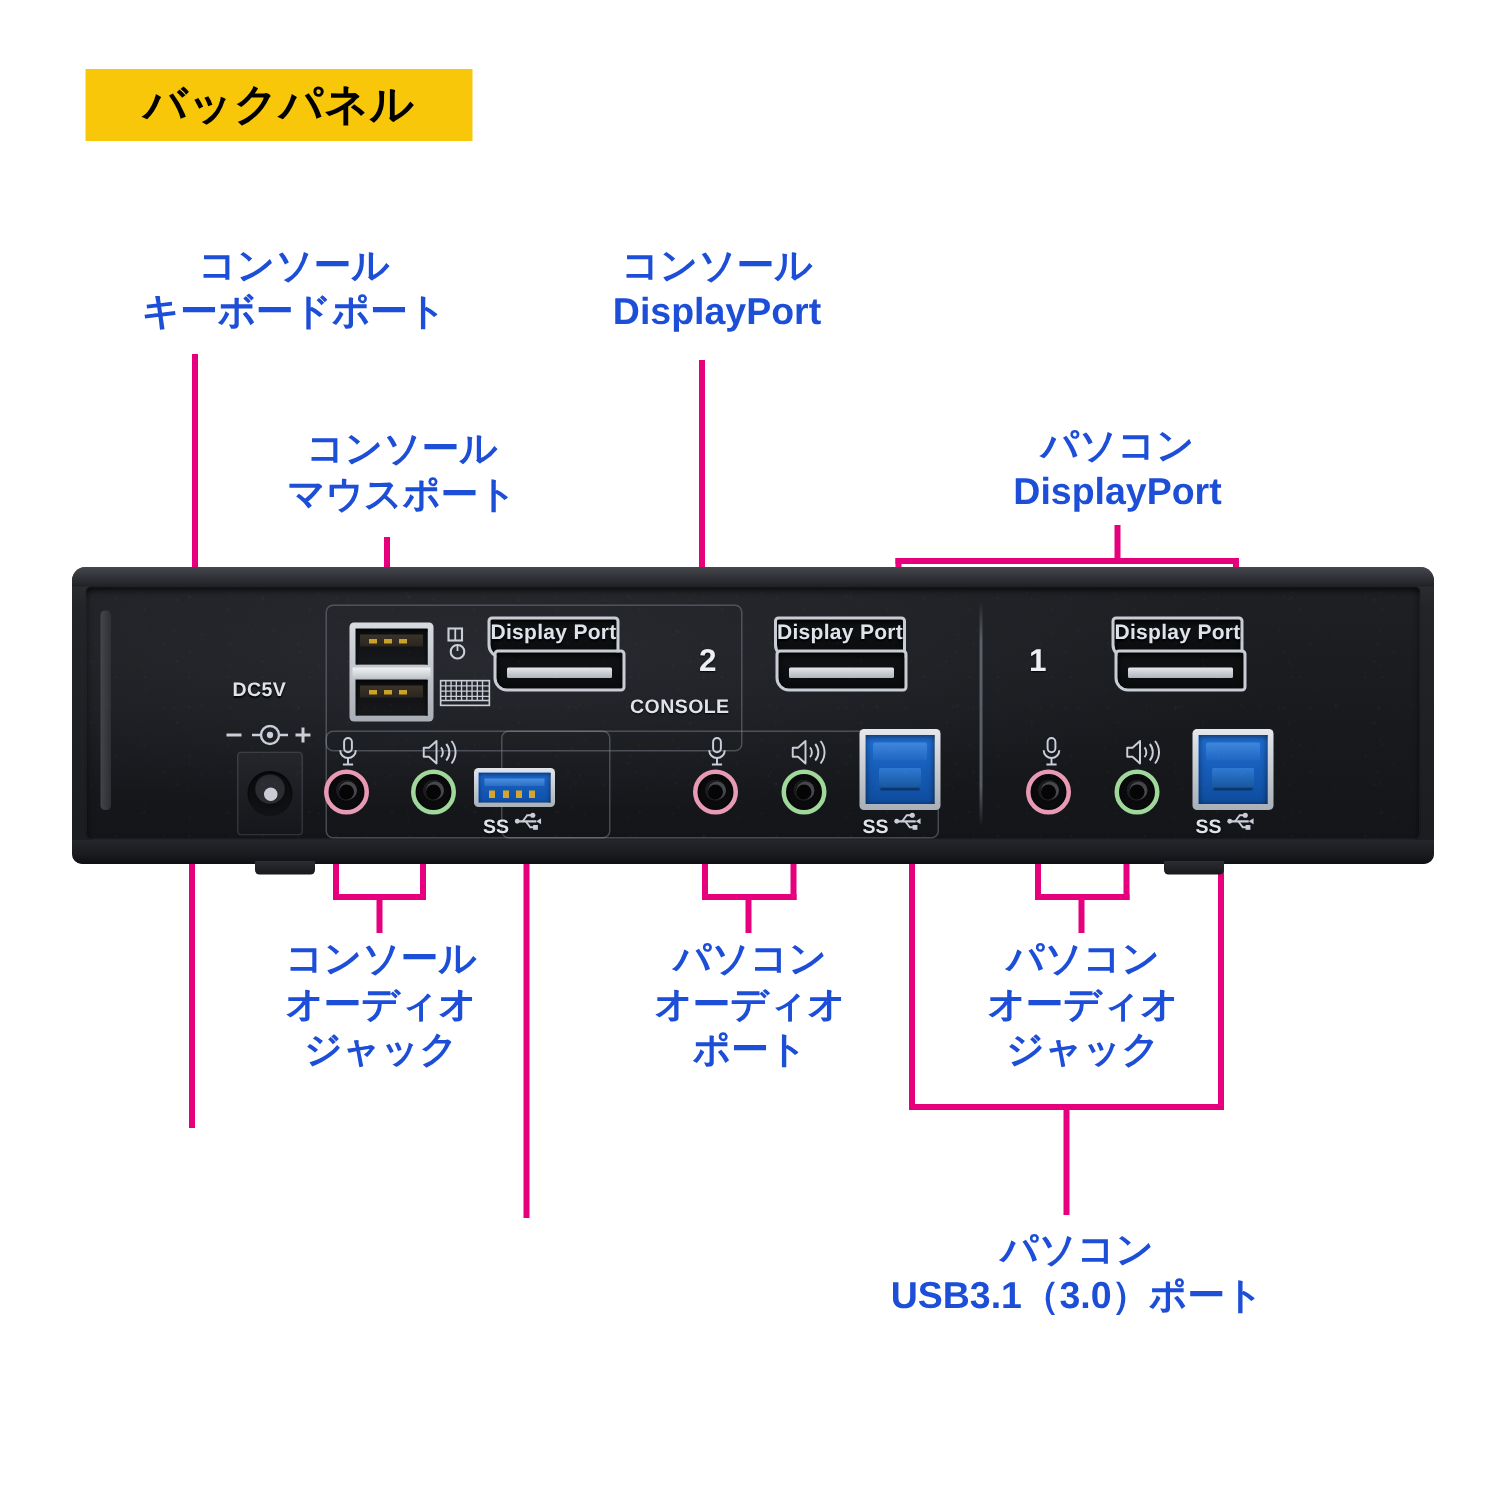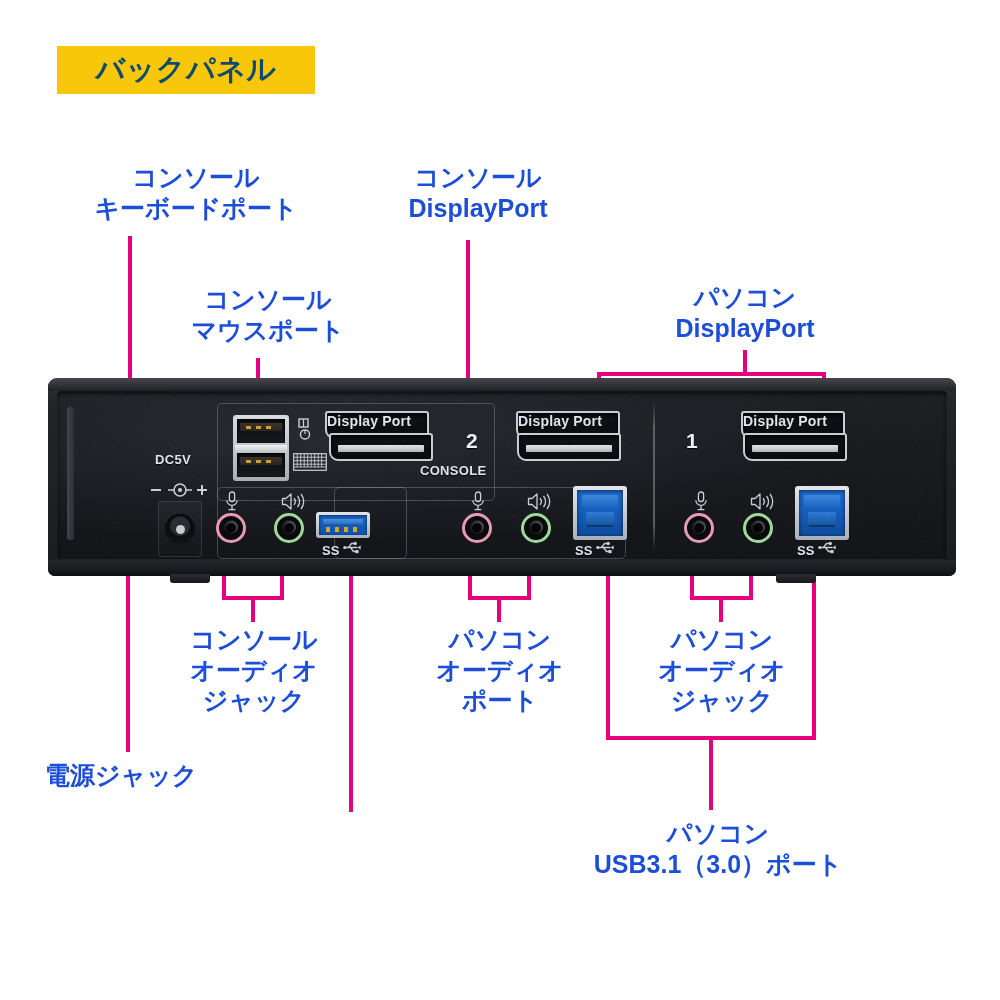--- a/index.html
+++ b/index.html
@@ -14,21 +14,21 @@
 
   
   .badge {
     position: absolute;
     left: 57px; top: 46px;
     width: 258px; height: 48px;
     background: #f9c70a;
     display: flex; align-items: center; justify-content: center;
   }
   .badge span {
-    font-size: 29px; font-weight: 700; color: #0c4a6e;
+    font-size: 29px; font-weight: 700; color: #000000;
     letter-spacing: 0.5px;
   }
 
   
   .label {
     position: absolute;
     color: #1d4ed8;
     font-weight: 700;
     font-size: 25px;
     line-height: 1.22;
@@ -131,21 +131,21 @@
     text-shadow: 0 1px 1px rgba(0,0,0,.9);
   }
   .silk.big { font-size: 21px; font-weight: 700; color:#eceff4; }
   .silk.dp  { font-size: 14px; letter-spacing: .2px; }
   .silk.ss  { font-size: 13px; font-weight: 800; letter-spacing: 0px; }
 
   
   
   .dp {
     position: absolute;
-    width: 104px; height: 28px;
+    width: 88px; height: 28px;
     background: linear-gradient(180deg,#121316,#0a0b0d);
     border: 2px solid #c8ccd4;
     border-radius: 3px 3px 3px 9px;
     box-shadow: inset 0 2px 4px rgba(0,0,0,.95);
   }
   .dp i {
     position: absolute; left: 7px; right: 7px; top: 10px; height: 7px;
     background: linear-gradient(180deg,#e4e7ec,#b0b5bd);
     border-radius: 1px;
   }
@@ -282,21 +282,20 @@
 ジャック</div>
 
   <div class="label ctr" style="left:500px; top:624px;">パソコン
 オーディオ
 ポート</div>
 
   <div class="label ctr" style="left:722px; top:624px;">パソコン
 オーディオ
 ジャック</div>
 
-  <div class="label lft" style="left:45px; top:760px;">電源ジャック</div>
 
 
   <div class="label ctr" style="left:718px; top:818px;">パソコン
 USB3.1（3.0）ポート</div>
 
   <div class="ln lnv" style="left:128px; top:236px; height:232px;"></div>
   <div class="ln lnh" style="left:128px; top:466px; width:125px;"></div>
 
   <div class="ln lnv" style="left:256px; top:358px; height:62px;"></div>
 

